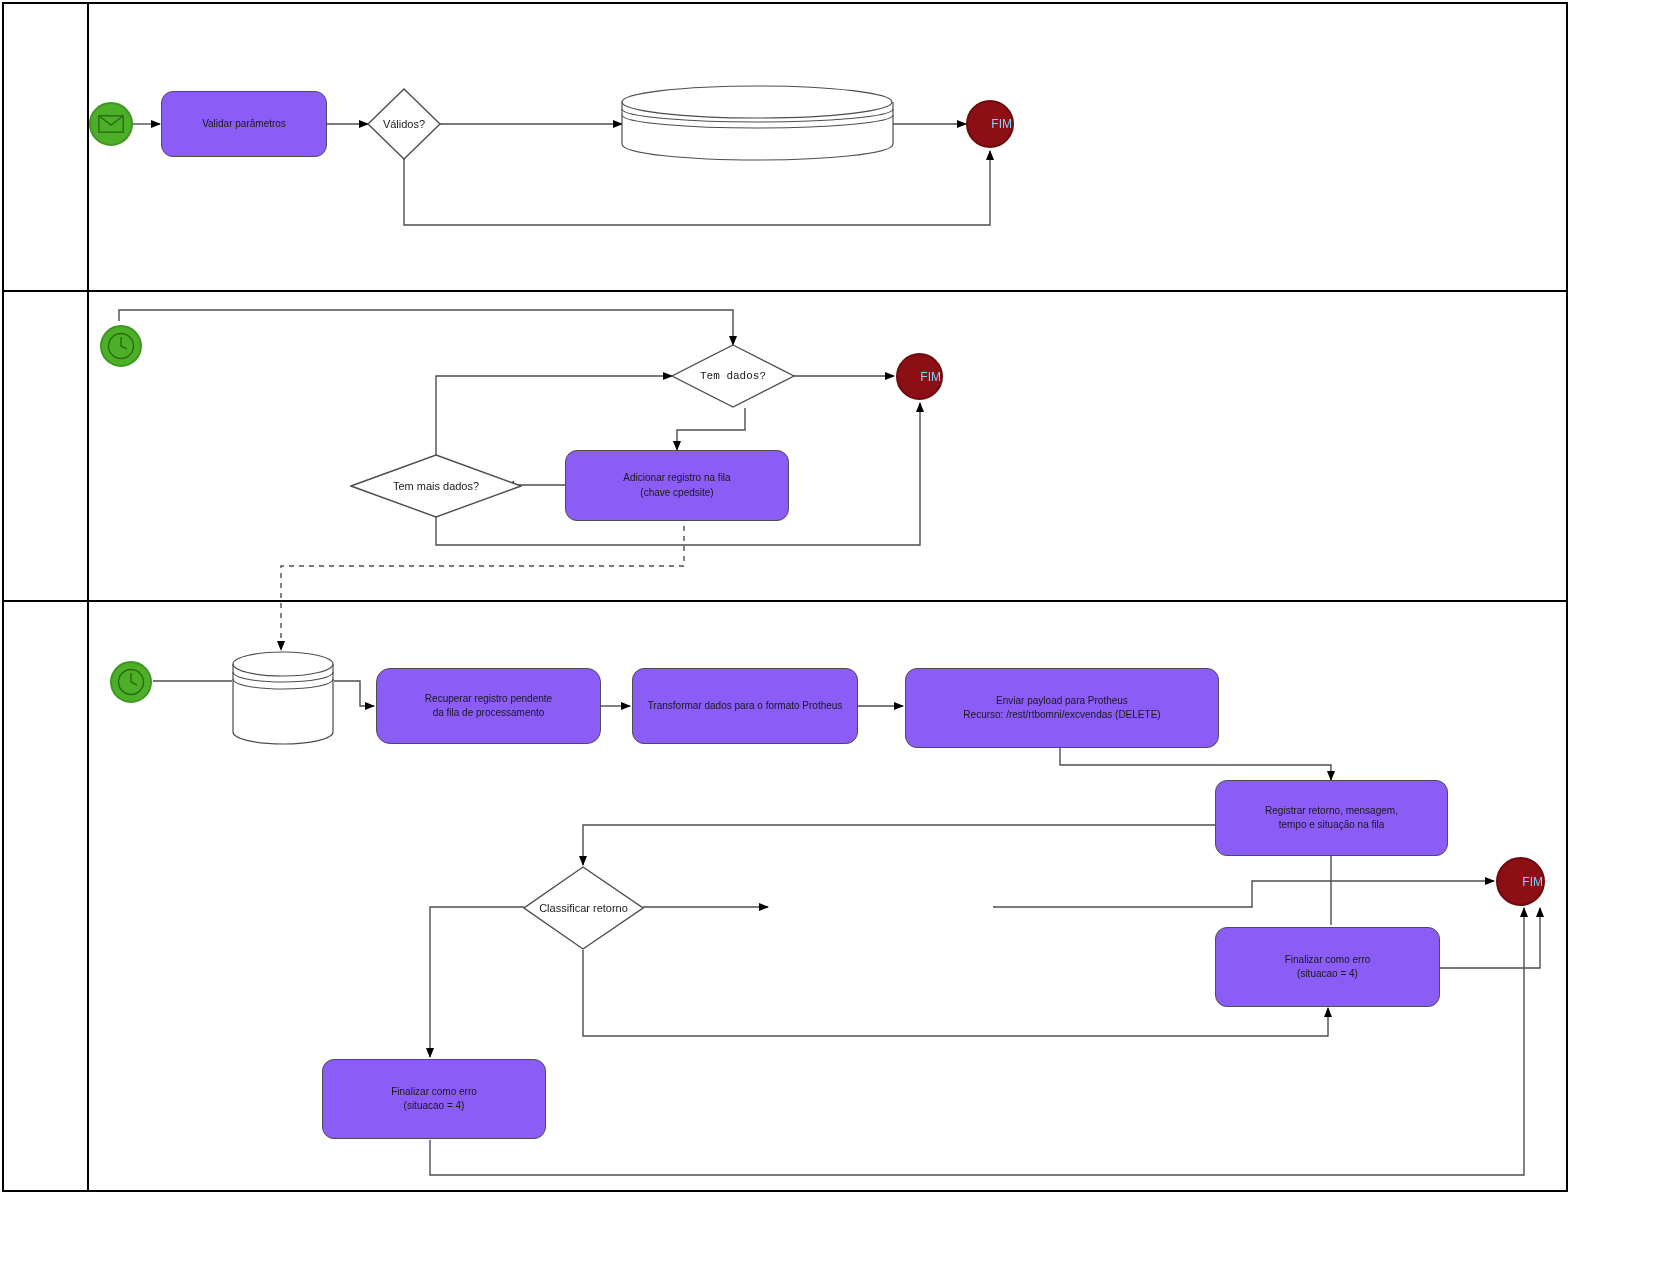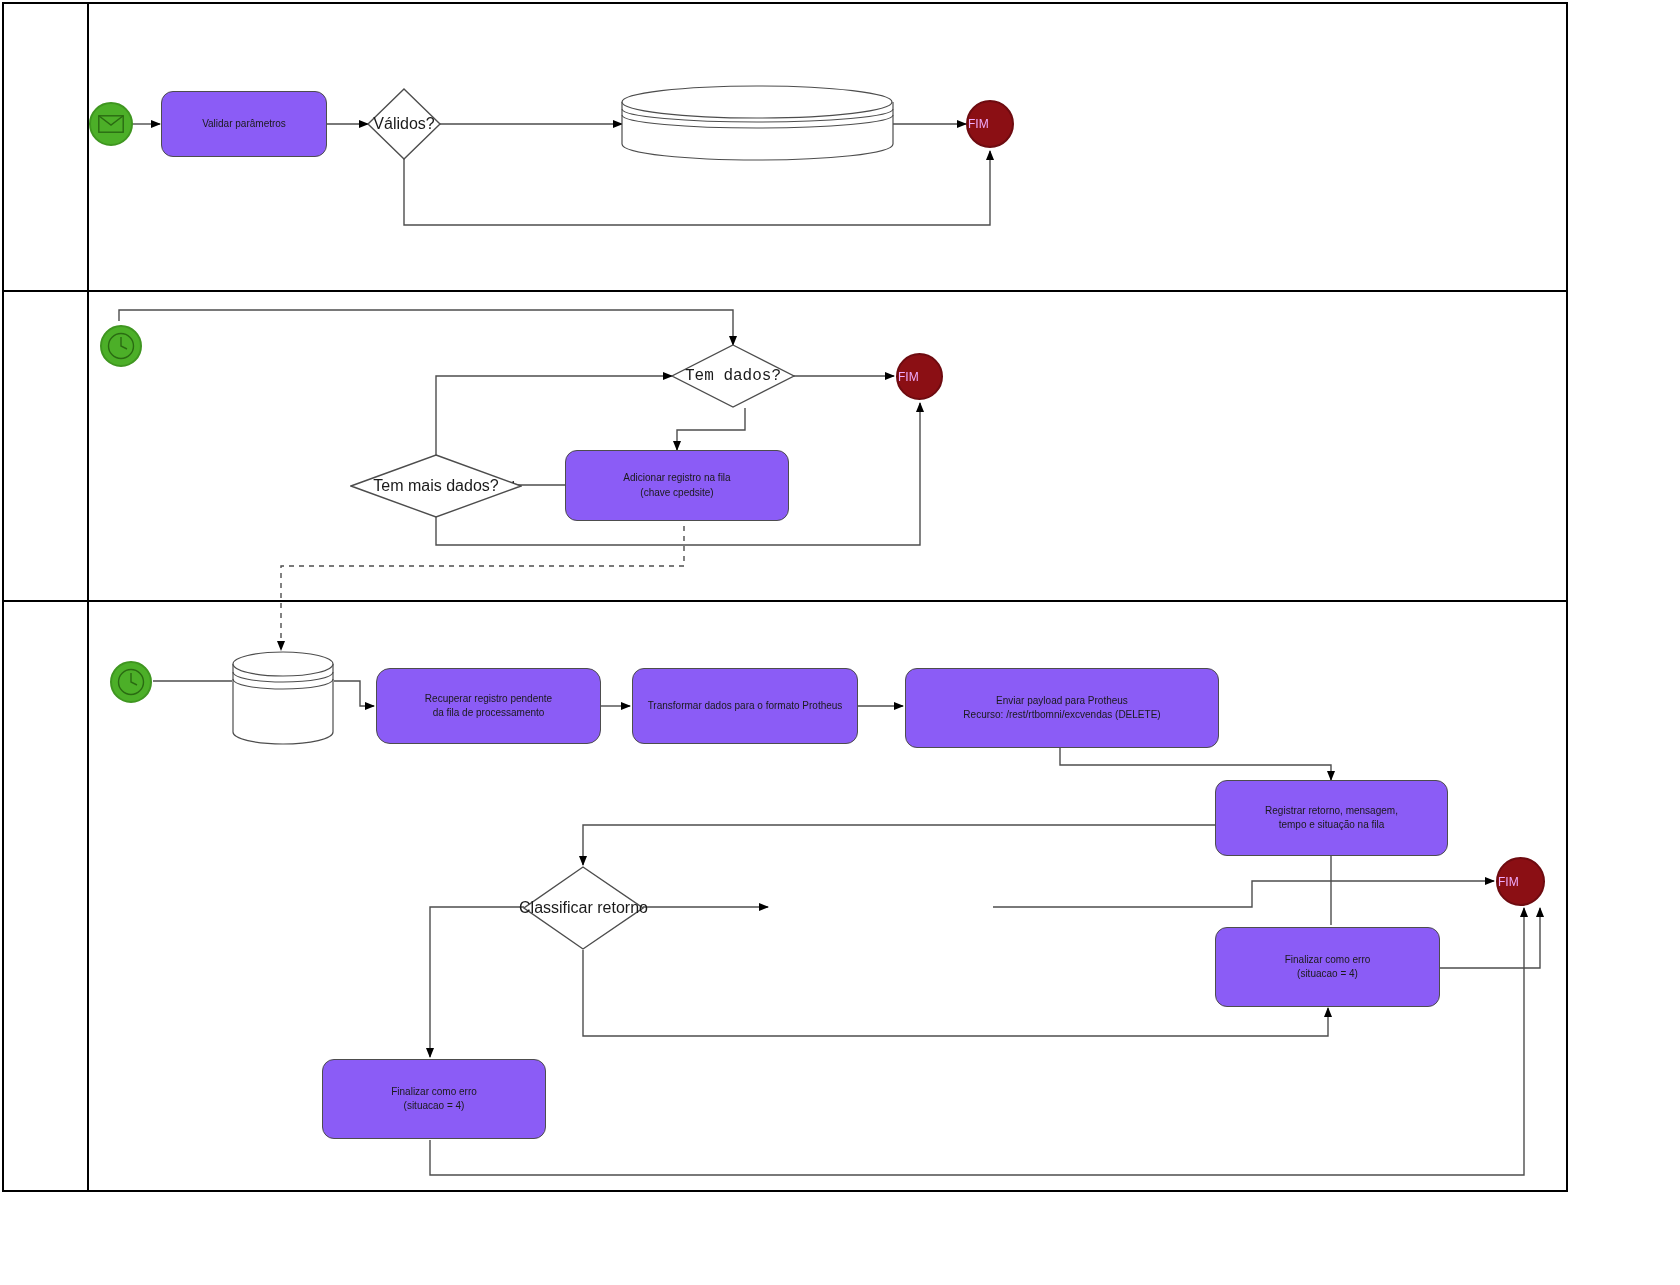--- a/index.html
+++ b/index.html
@@ -56,41 +56,41 @@
   .gateway .diamond {
     position: absolute;
     left: 0; top: 0;
     width: 100%; height: 100%;
   }
   .gateway .glabel {
     position: absolute;
     left: 50%;
     top: 50%;
     transform: translate(-50%, -50%);
-    font-size: 16px;
+    font-size: 11px;
     color: #1a1a1a;
     white-space: nowrap;
     text-align: center;
   }
   .event {
     position: absolute;
     border-radius: 50%;
     box-sizing: border-box;
   }
   .event.start {
     background: #4caf28;
     border: 2px solid #3f9620;
   }
   .event.end {
     background: #8b0f14;
     border: 2px solid #6e0b10;
     display: flex;
     align-items: center;
-    justify-content: flex-start;
-    color: #f0abfc;
+    justify-content: flex-end;
+    color: #7dd3fc;
     font-size: 12px;
   }
   .event .evicon {
     position: absolute;
     left: 50%; top: 50%;
     transform: translate(-50%, -50%);
   }
   .datastore { position: absolute; }
   
   .edges { position: absolute; left:0; top:0; width:100%; height:100%; pointer-events:none; }

